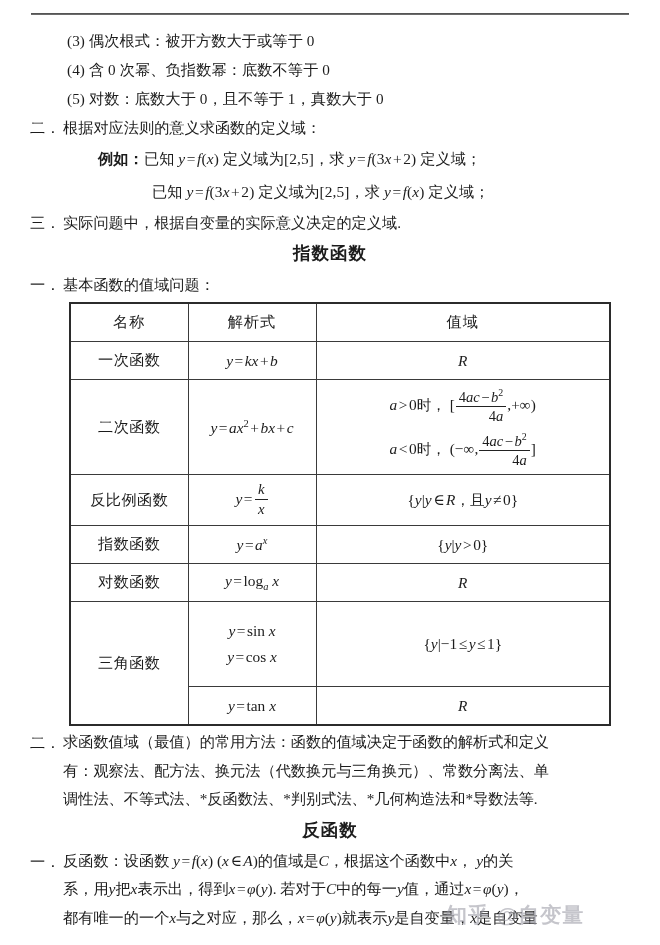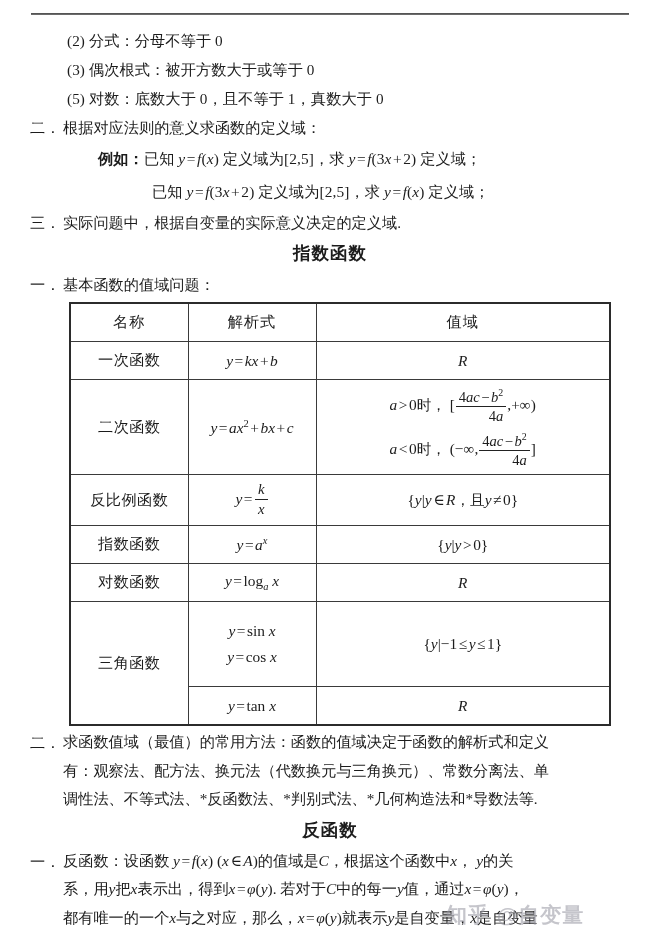--- a/index.html
+++ b/index.html
@@ -183,26 +183,26 @@
 <body>
 
 <div class="page">
 
   <div class="top-rule"></div>
 
   <div class="content">
 
     <div>
       <div class="line sub-line">
-        <span>(2)</span>
-        <span>分式：分母不等于 0</span>
+        <span>(3)</span>
+        <span>偶次根式：被开方数大于或等于 0</span>
       </div>
       <div class="line sub-line">
-        <span>(3)</span>
-        <span>偶次根式：被开方数大于或等于 0</span>
+        <span>(4)</span>
+        <span>含 0 次幂、负指数幂：底数不等于 0</span>
       </div>
       <div class="line sub-line">
         <span>(5)</span>
         <span>对数：底数大于 0，且不等于 1，真数大于 0</span>
       </div>
     </div>
 
     <div class="hang">
       <span class="marker">二．</span>
       <span class="body">根据对应法则的意义求函数的定义域：</span>

